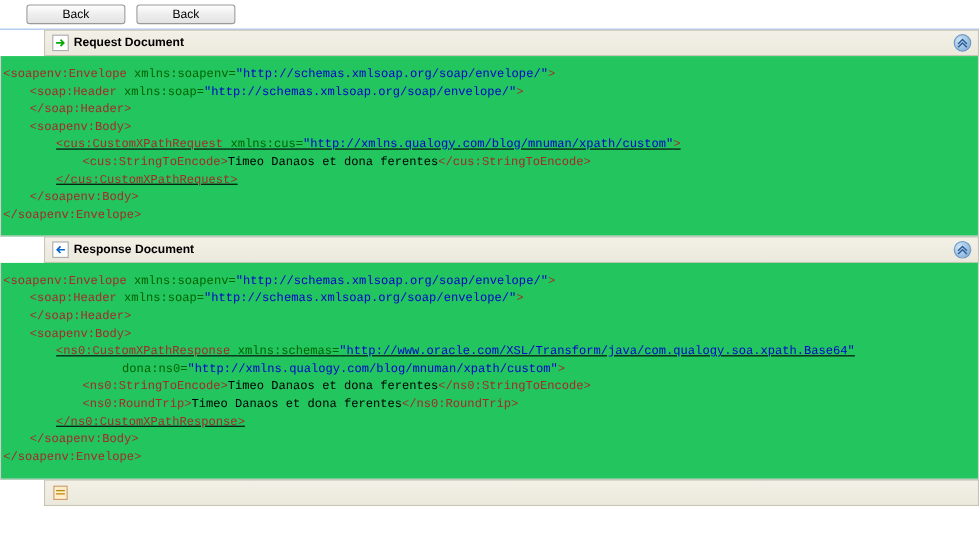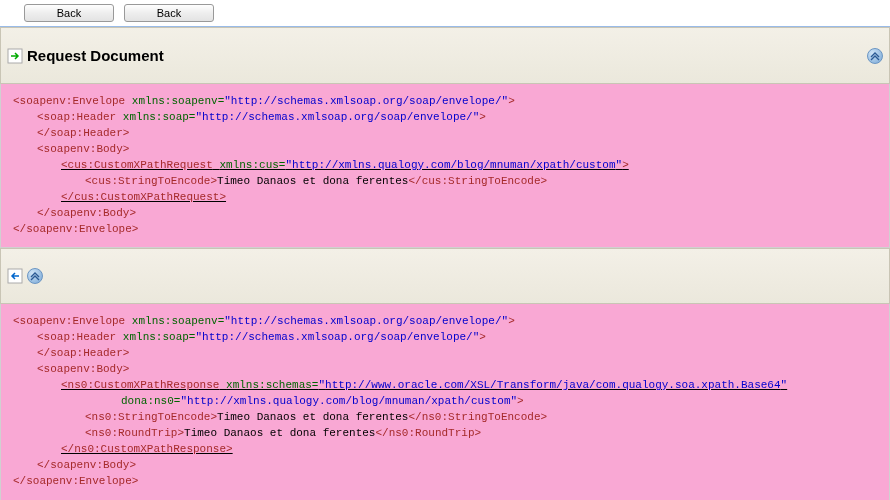--- a/index.html
+++ b/index.html
@@ -1,24 +1,24 @@
 <!DOCTYPE html>
 <html><head>
 <meta charset="utf-8">
 <style>
 * { box-sizing: border-box; margin: 0; padding: 0; }
 body { font-family: Tahoma, Verdana, Arial, sans-serif; font-size: 11px; background: #fff; color: #000; width: 890px; }
 .toolbar { padding: 4px 24px; border-bottom: 1px solid #99bbe8; display: flex; gap: 10px; }
 .btn { background: linear-gradient(#fefefe, #eee, #e3e3e3); border: 1px solid #999; border-radius: 3px; padding: 2px 0; width: 90px; font-size: 11px; cursor: pointer; text-align: center; }
-.panel-header { background: linear-gradient(#f3f0e7, #ebe8dc); border: 1px solid #c9c5b5; padding: 19px 6px; display: flex; align-items: center; font-size: 15px; font-weight: bold; color: #15428b; }
+.panel-header { background: linear-gradient(#f3f0e7, #ebe8dc); border: 1px solid #c9c5b5; padding: 3px 6px; display: flex; align-items: center; font-size: 11px; font-weight: bold; color: #15428b; margin-left: 40px; }
 .panel-header .icon { width: 16px; height: 16px; margin-right: 4px; display: inline-flex; align-items: center; justify-content: center; flex-shrink: 0; }
 .panel-header .title { flex: 1; color: #000; }
 .collapse-btn { width: 16px; height: 16px; border-radius: 50%; background: radial-gradient(circle at 30% 30%, #cde3f6, #7aa8d6); border: 1px solid #6a95c3; cursor: pointer; display: flex; align-items: center; justify-content: center; }
 .collapse-btn svg { width: 10px; height: 10px; }
-.panel-body { border: 1px solid #d0d0d0; border-top: none; padding: 10px 12px; font-family: "Courier New", Courier, monospace; font-size: 11px; line-height: 1.45; background: #f9a8d4; overflow-x: auto; white-space: nowrap; }
+.panel-body { border: 1px solid #d0d0d0; border-top: none; padding: 10px 2px; font-family: "Courier New", Courier, monospace; font-size: 11px; line-height: 1.45; background: #22c55e; overflow-x: auto; white-space: nowrap; }
 .xml-tag { color: #a52a2a; }
 .xml-attr { color: #006400; }
 .xml-quo { color: #0000cd; }
 .xml-text { color: #000; }
 .ind1 { padding-left: 24px; }
 .ind2 { padding-left: 48px; text-decoration: underline; }
 .ind3 { padding-left: 72px; }
 .ind4b { padding-left: 108px; }
 </style>
 </head>
@@ -55,20 +55,21 @@
   <div><span class="xml-tag">&lt;/soapenv:Envelope&gt;</span></div>
 </div>
 
 <div class="panel-header">
   <span class="icon">
     <svg viewBox="0 0 16 16">
         <rect x="1" y="1" width="14" height="14" fill="#fff" stroke="#aaa"></rect>
         <path d="M12 8 L6 8 M8 5 L5 8 L8 11" stroke="#06c" stroke-width="1.5" fill="none"></path>
       </svg>
   </span>
+  <span class="title">Response Document</span>
   <span class="collapse-btn">
     <svg viewBox="0 0 10 10">
         <path d="M1 6 L5 2 L9 6 M1 9 L5 5 L9 9" stroke="#2a5a94" stroke-width="1.3" fill="none"></path>
       </svg>
   </span>
 </div>
 <div class="panel-body">
   <div><span class="xml-tag">&lt;soapenv:Envelope</span> <span class="xml-attr">xmlns:soapenv=</span><span class="xml-quo">"<span>http://schemas.xmlsoap.org/soap/envelope/</span>"</span><span class="xml-tag">&gt;</span></div>
   <div class="ind1"><span class="xml-tag">&lt;soap:Header</span> <span class="xml-attr">xmlns:soap=</span><span class="xml-quo">"<span>http://schemas.xmlsoap.org/soap/envelope/</span>"</span><span class="xml-tag">&gt;</span></div>
   <div class="ind1"><span class="xml-tag">&lt;/soap:Header&gt;</span></div>

